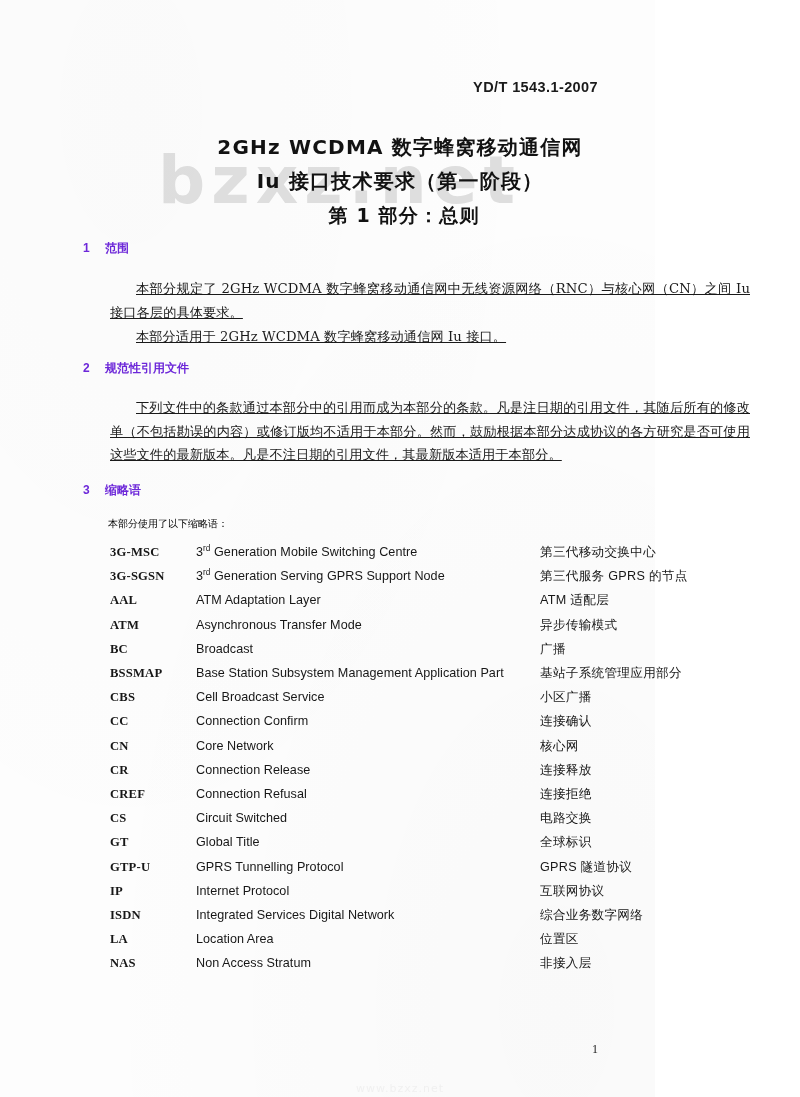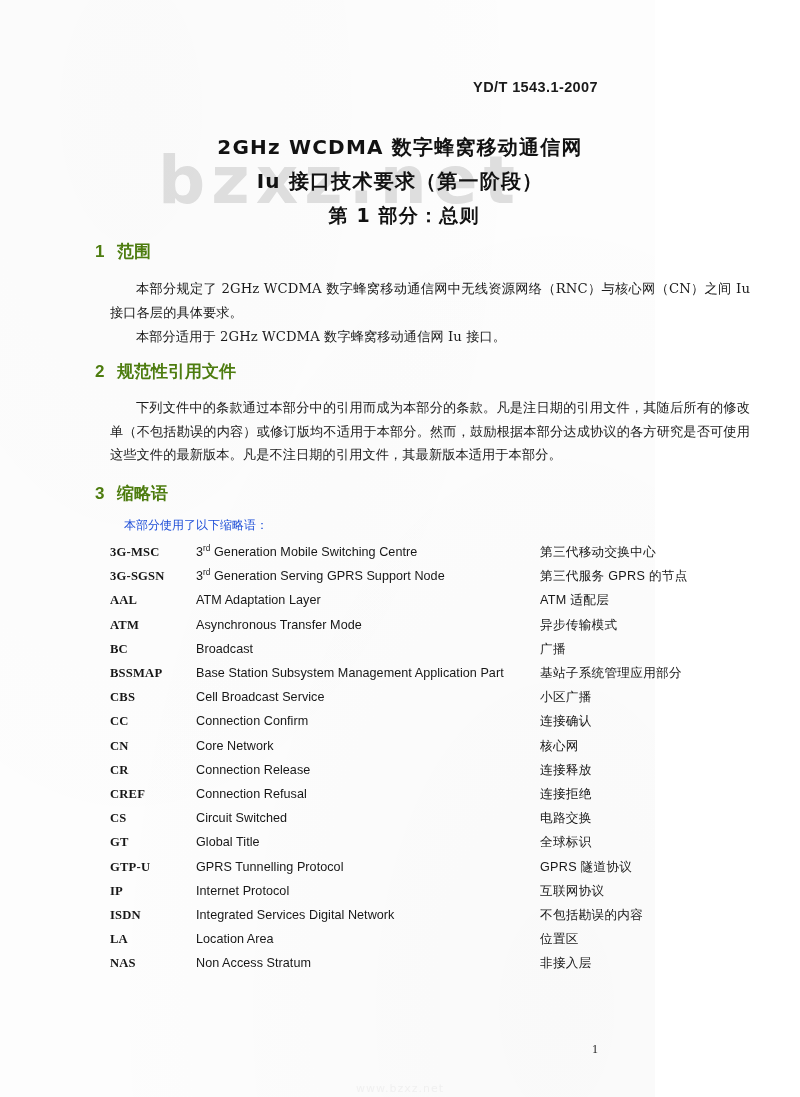--- a/index.html
+++ b/index.html
@@ -86,53 +86,52 @@
     left: 0;
     top: 0;
     width: 800px;
     z-index: 3;
   }
 
   .sec-head {
     position: absolute;
     left: 83px;
     font-family: "DejaVu Sans", "Liberation Sans", sans-serif;
-    font-size: 17px;
-    font-weight: bold;
-    color: #4d7c0f;
+    font-size: 12px;
+    font-weight: bold;
+    color: #6d28d9;
     white-space: nowrap;
-    margin-left: 12px;
   }
   .sec-head .num {
     display: inline-block;
     width: 22px;
     font-family: "Liberation Sans", "DejaVu Sans", sans-serif;
   }
 
   .para {
     position: absolute;
     left: 110px;
     width: 640px;
     font-family: "DejaVu Serif", "Liberation Serif", serif;
     font-size: 13.2px;
     line-height: 23.5px;
     color: #1a1a1a;
     text-align: justify;
     letter-spacing: 0.1px;
   }
-  .para.indent { text-indent: 26px; }
+  .para.indent { text-indent: 26px; text-decoration: underline; }
 
   
   .abbr-intro {
     position: absolute;
-    left: 124px;
+    left: 108px;
     top: 517px;
     font-family: "DejaVu Serif", "Liberation Serif", serif;
-    font-size: 12px;
-    color: #1d4ed8;
+    font-size: 10px;
+    color: #000000;
   }
 
   .abbr-table {
     position: absolute;
     left: 110px;
     top: 540px;
     width: 650px;
     border-collapse: collapse;
   }
   .abbr-table td {
@@ -298,21 +297,21 @@
             <td class="col-cn">GPRS 隧道协议</td>
           </tr>
           <tr>
             <td class="col-abbr">IP</td>
             <td class="col-en">Internet Protocol</td>
             <td class="col-cn">互联网协议</td>
           </tr>
           <tr>
             <td class="col-abbr">ISDN</td>
             <td class="col-en">Integrated Services Digital Network</td>
-            <td class="col-cn">不包括勘误的内容</td>
+            <td class="col-cn">综合业务数字网络</td>
           </tr>
           <tr>
             <td class="col-abbr">LA</td>
             <td class="col-en">Location Area</td>
             <td class="col-cn">位置区</td>
           </tr>
           <tr>
             <td class="col-abbr">NAS</td>
             <td class="col-en">Non Access Stratum</td>
             <td class="col-cn">非接入层</td>

